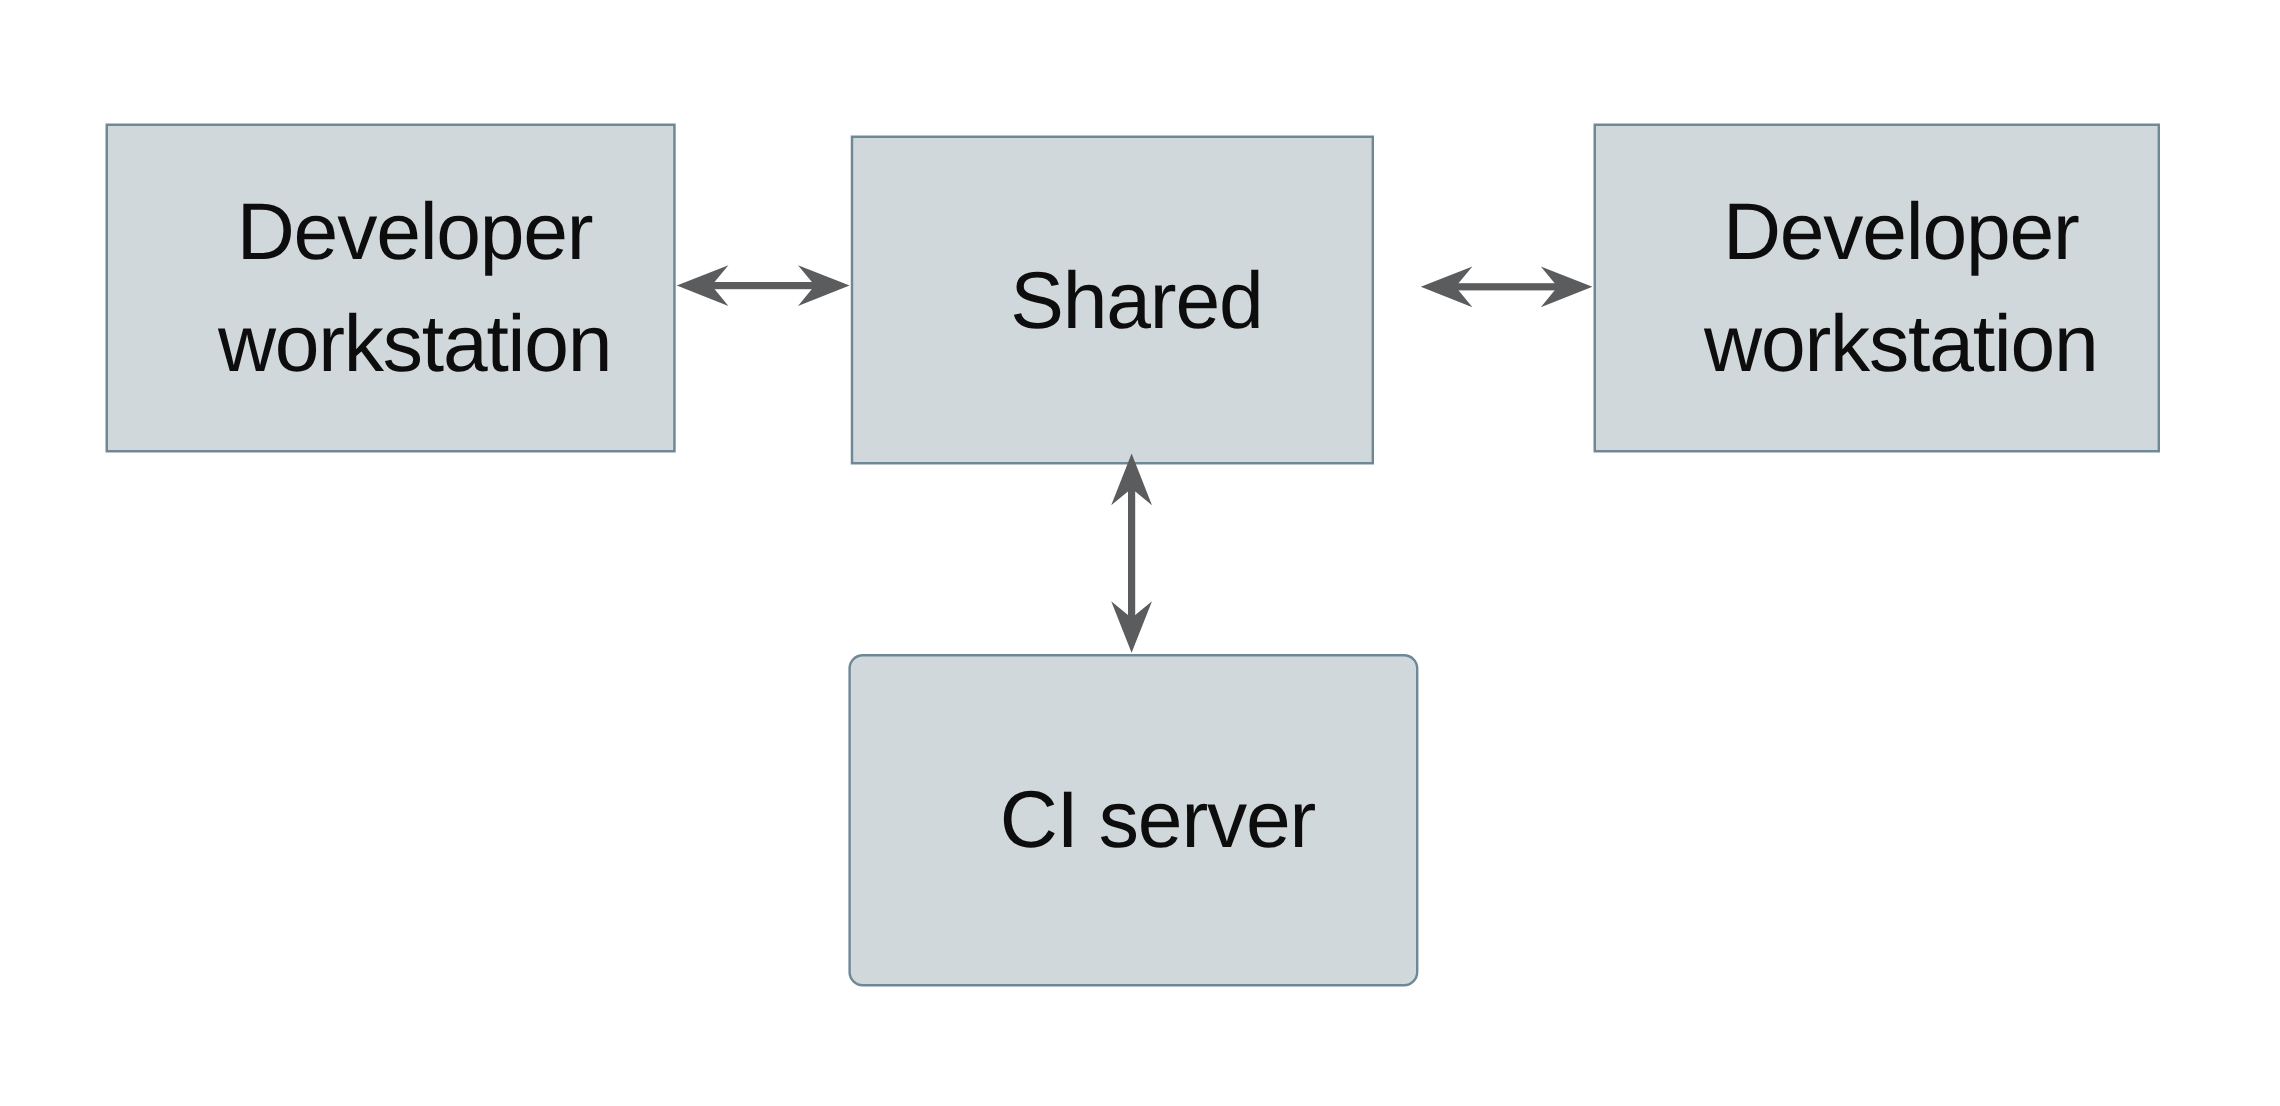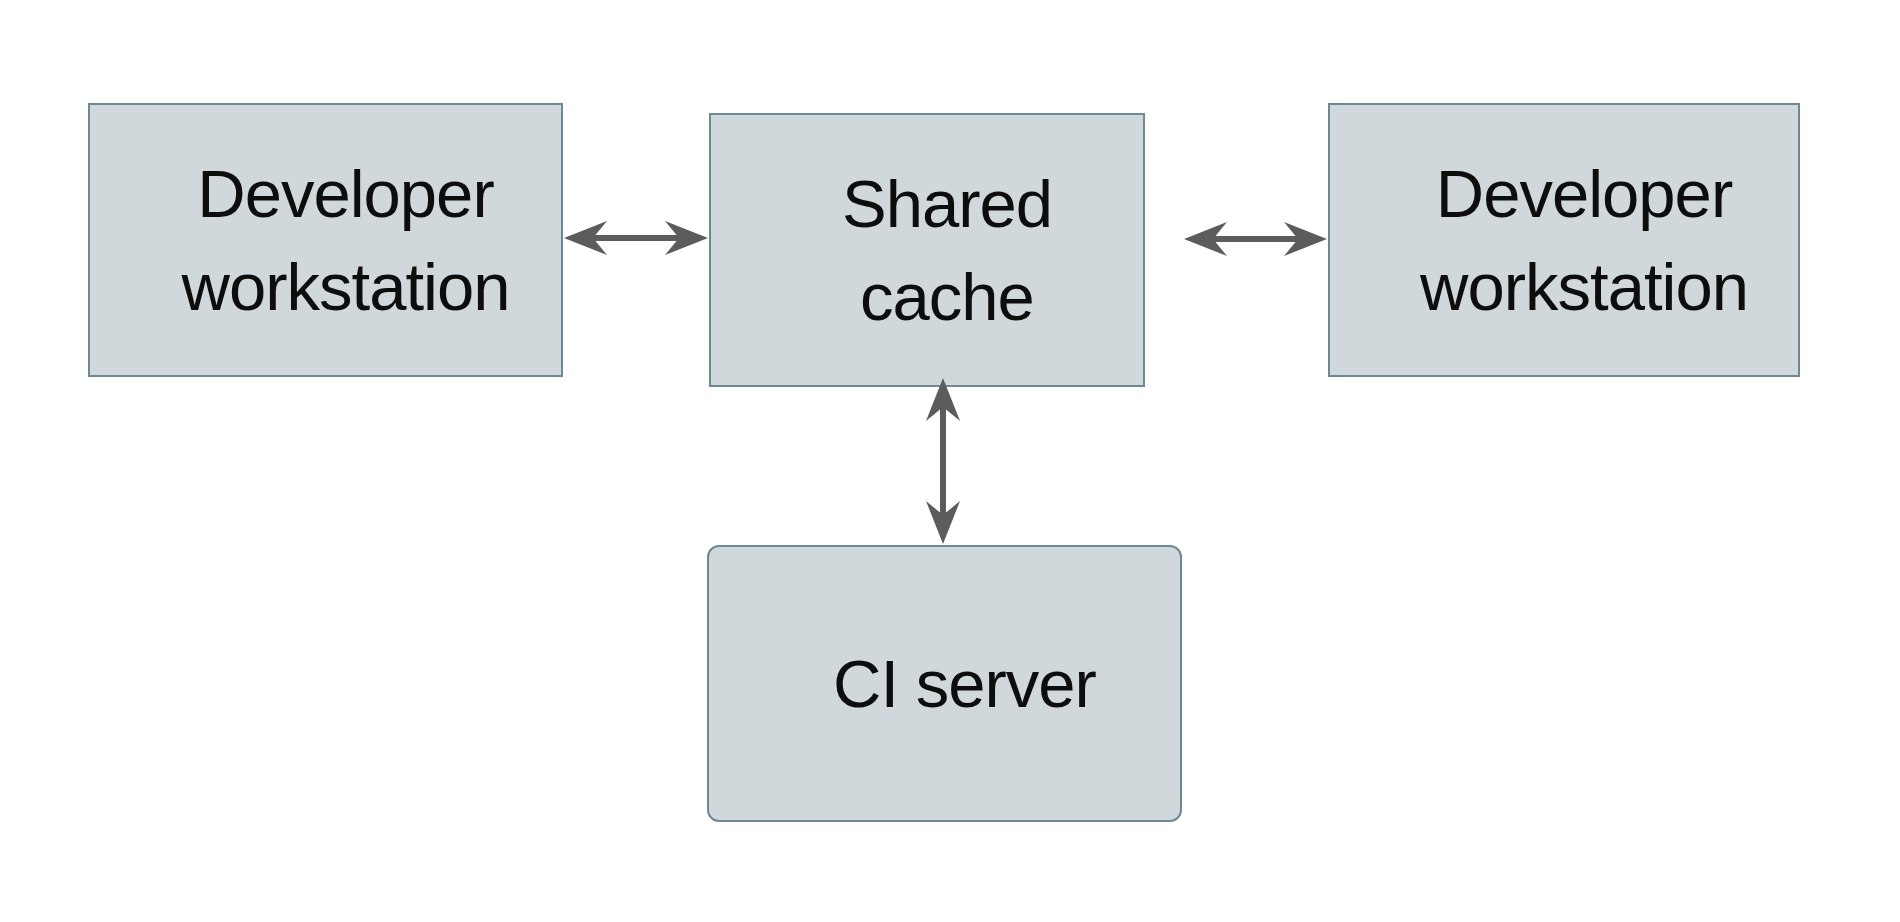--- a/index.html
+++ b/index.html
@@ -55,21 +55,20 @@
   <div class="node node-dev-left">
     <div class="node-label">
       <span class="line">Developer</span>
       <span class="line">workstation</span>
     </div>
   </div>
 
   <div class="node node-shared">
     <div class="node-label">
       <span class="line">Shared</span>
-      <span class="line">cache</span>
     </div>
   </div>
 
   <div class="node node-dev-right">
     <div class="node-label">
       <span class="line">Developer</span>
       <span class="line">workstation</span>
     </div>
   </div>
 

